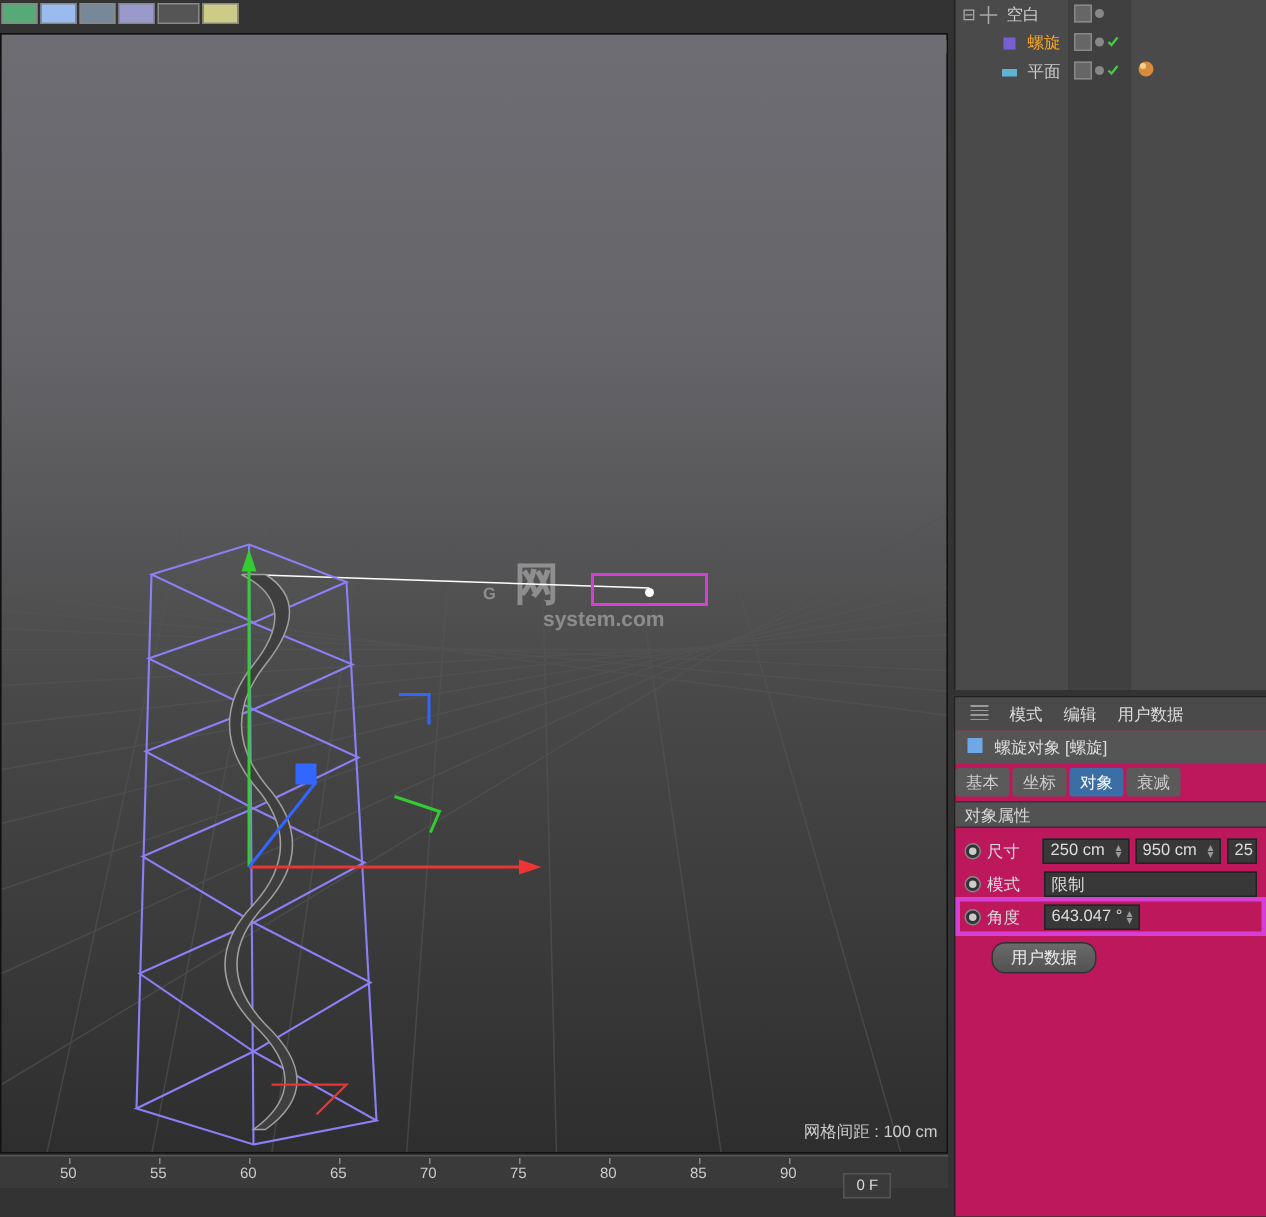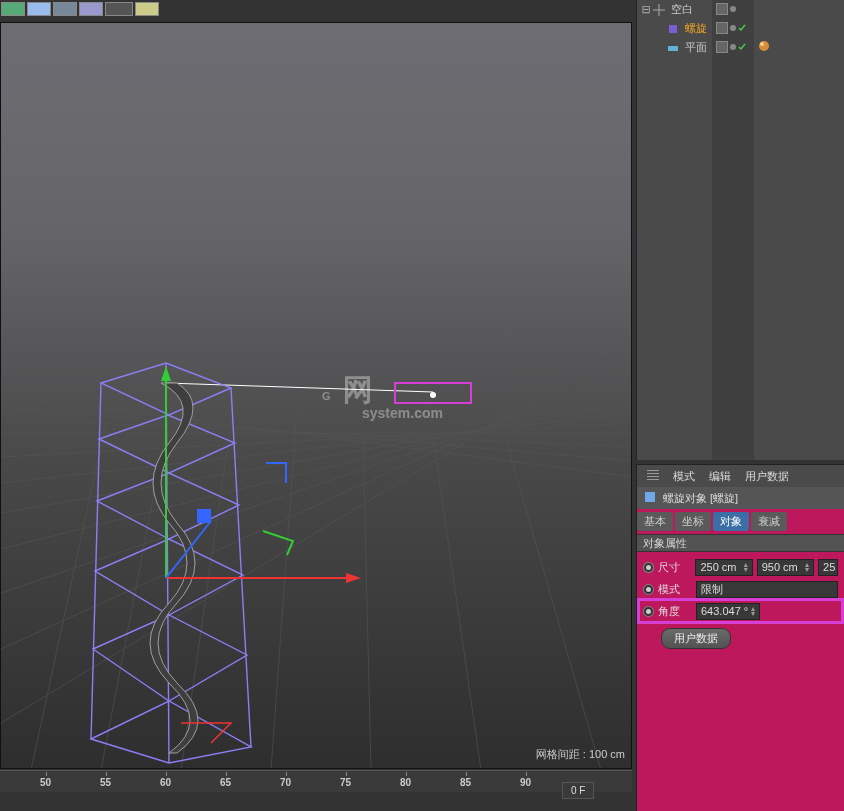--- a/index.html
+++ b/index.html
@@ -13,21 +13,21 @@
 
 
 .viewport { position: absolute; top: 22px; left: 0; width: 632px; height: 747px; background: linear-gradient(to bottom, #6d6d73 0%, #656569 28%, #484848 60%, #2e2e2e 100%); border: 1px solid #111; overflow: hidden; }
 .viewport svg { position: absolute; top: 0; left: 0; }
 
 
 .grid-status { position: absolute; right: 6px; bottom: 6px; color: #ccc; font-size: 11px; }
 
 
 .ruler { position: absolute; top: 770px; left: 0; width: 632px; height: 22px; background: #3a3a3a; border-top: 1px solid #555; }
-.ruler-tick { position: absolute; top: 6px; font-size: 10px; color: #ccc; font-weight: bold; }
+.ruler-tick { position: absolute; top: 6px; font-size: 10px; color: #ccc; }
 .ruler-tick::before { content: ''; position: absolute; top: -5px; left: 50%; width: 1px; height: 4px; background: #888; }
 .frame-indicator { position: absolute; top: 782px; left: 562px; background: #3a3a3a; border: 1px solid #555; padding: 2px 8px; font-size: 10px; }
 
 
 .obj-manager { position: absolute; top: 0; left: 636px; width: 208px; height: 460px; background: #4a4a4a; border-left: 1px solid #222; }
 .obj-row { display: flex; align-items: center; height: 19px; padding-left: 4px; }
 .tree-toggle { width: 10px; text-align: center; color: #aaa; cursor: pointer; }
 .obj-icon-container { display: inline-flex; align-items: center; justify-content: center; width: 16px; height: 16px; }
 .obj-name { margin-left: 4px; color: #ccc; }
 .obj-name.active { color: #f5a623; }

